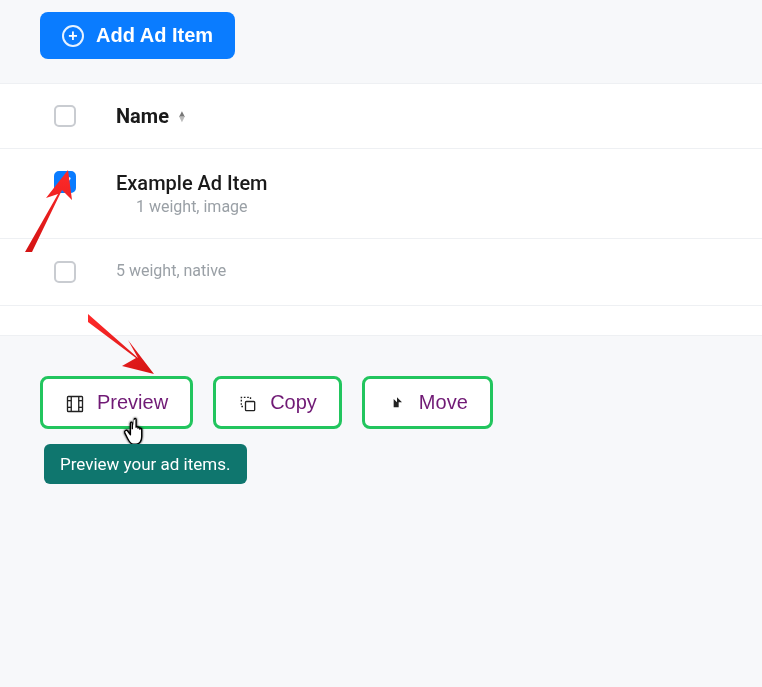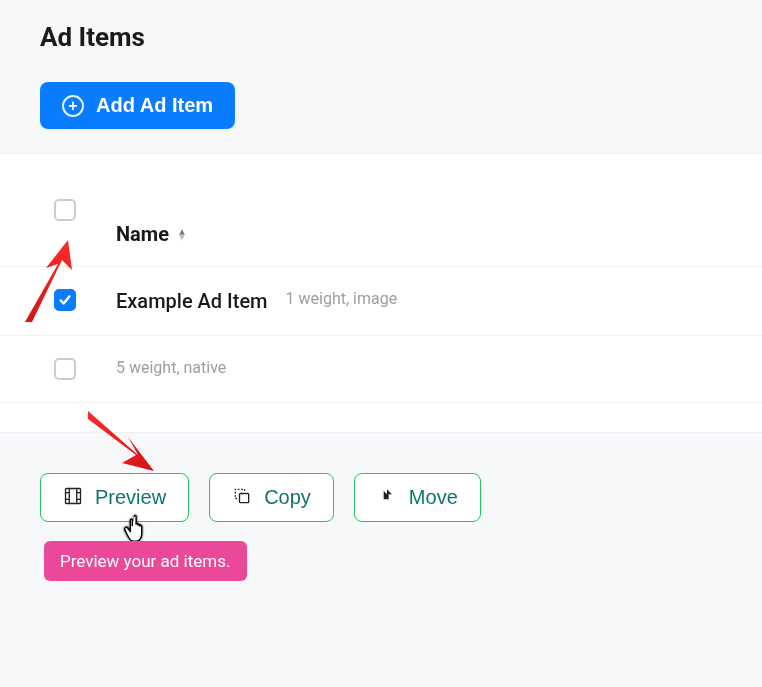--- a/index.html
+++ b/index.html
@@ -55,21 +55,20 @@
     gap: 40px;
     border-bottom: 1px solid #eef0f3;
   }
   .th-name {
     display: flex;
     align-items: center;
     gap: 8px;
     font-size: 20px;
     font-weight: 700;
     color: #1a1a1a;
-    margin-top: 48px;
   }
   .sort-arrows {
     display: flex; flex-direction: column; line-height: 0.5;
     color: #777; font-size: 10px;
   }
   .checkbox {
     width: 22px; height: 22px;
     border: 2px solid #c9ccd1;
     border-radius: 5px;
     background: #fff;
@@ -84,57 +83,57 @@
   }
   .checkbox.checked svg { display: block; }
   .checkbox svg { display: none; width: 14px; height: 14px; }
   .row {
     display: flex;
     align-items: flex-start;
     padding: 22px 40px 22px 54px;
     gap: 40px;
     border-bottom: 1px solid #eef0f3;
   }
-  .row .content { display: flex; flex-direction: row; gap: 18px; }
+  .row .content { display: flex; flex-direction: column; gap: 2px; }
   .row .item-name {
     font-size: 20px; font-weight: 500; color: #1a1a1a;
   }
   .row .item-meta {
     font-size: 16px; color: #9aa0a6; text-align: center;
   }
   .table-footer-space {
     height: 30px;
     background: #fff;
     border-bottom: 1px solid #eef0f3;
   }
   .actions {
     display: flex;
     gap: 20px;
     padding: 40px 40px 20px 40px;
     position: relative;
   }
   .btn-outline {
     display: inline-flex;
-    align-items: flex-start;
+    align-items: flex-end;
     gap: 12px;
     background: #fff;
-    border: 1px solid #22c55e;
+    border: 3px solid #22c55e;
     border-radius: 8px;
     padding: 12px 22px;
     font-size: 20px;
     font-weight: 500;
-    color: #0f766e;
+    color: #701a75;
     cursor: pointer;
   }
   .btn-outline svg { width: 20px; height: 20px; }
   .tooltip {
     position: absolute;
     left: 44px;
     top: 108px;
-    background: #ec4899;
+    background: #0f766e;
     color: #fff;
     padding: 10px 16px;
     border-radius: 6px;
     font-size: 17px;
     white-space: nowrap;
   }
   
   .cursor-hand {
     position: absolute;
     left: 122px;
@@ -148,21 +147,20 @@
     pointer-events: none;
   }
   .arrow svg { display: block; }
 </style>
 </head>
 <body>
 
 <div class="page">
 
   <div class="header-area">
-    <h1 class="title">Ad Items</h1>
     <button class="btn-primary">
       <span class="plus-circle">+</span>
       <span>Add Ad Item</span>
     </button>
   </div>
 
   <div class="table-wrap" style="position:relative;">
 
     <div class="thead">
       <span class="checkbox">

